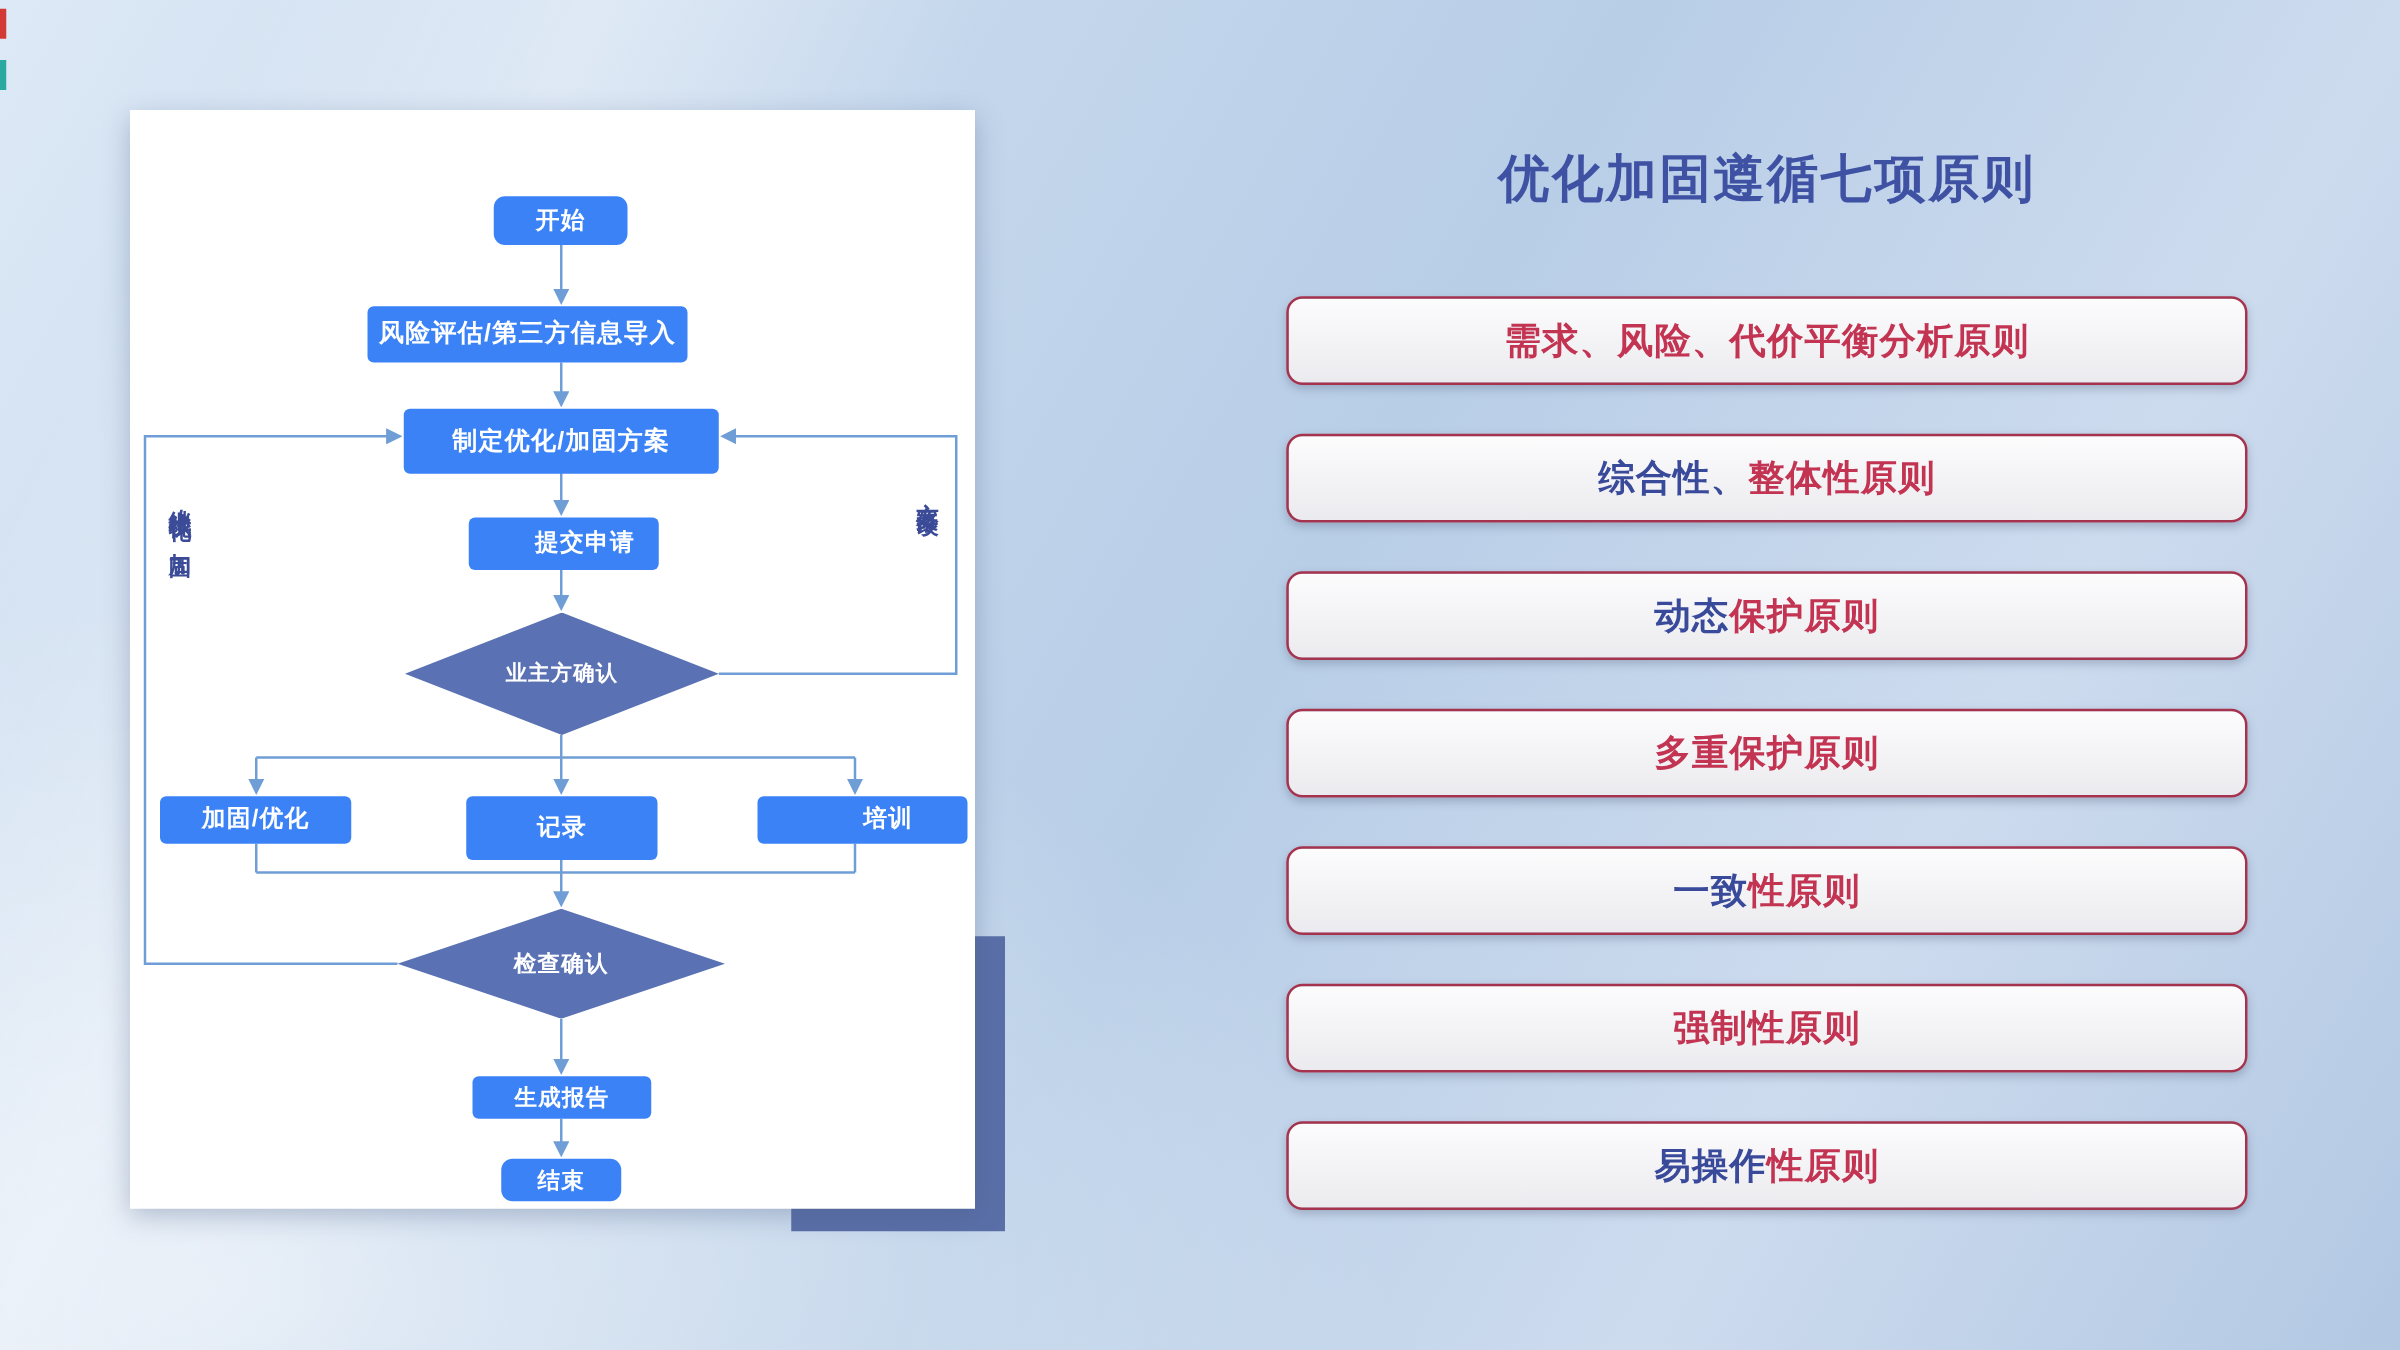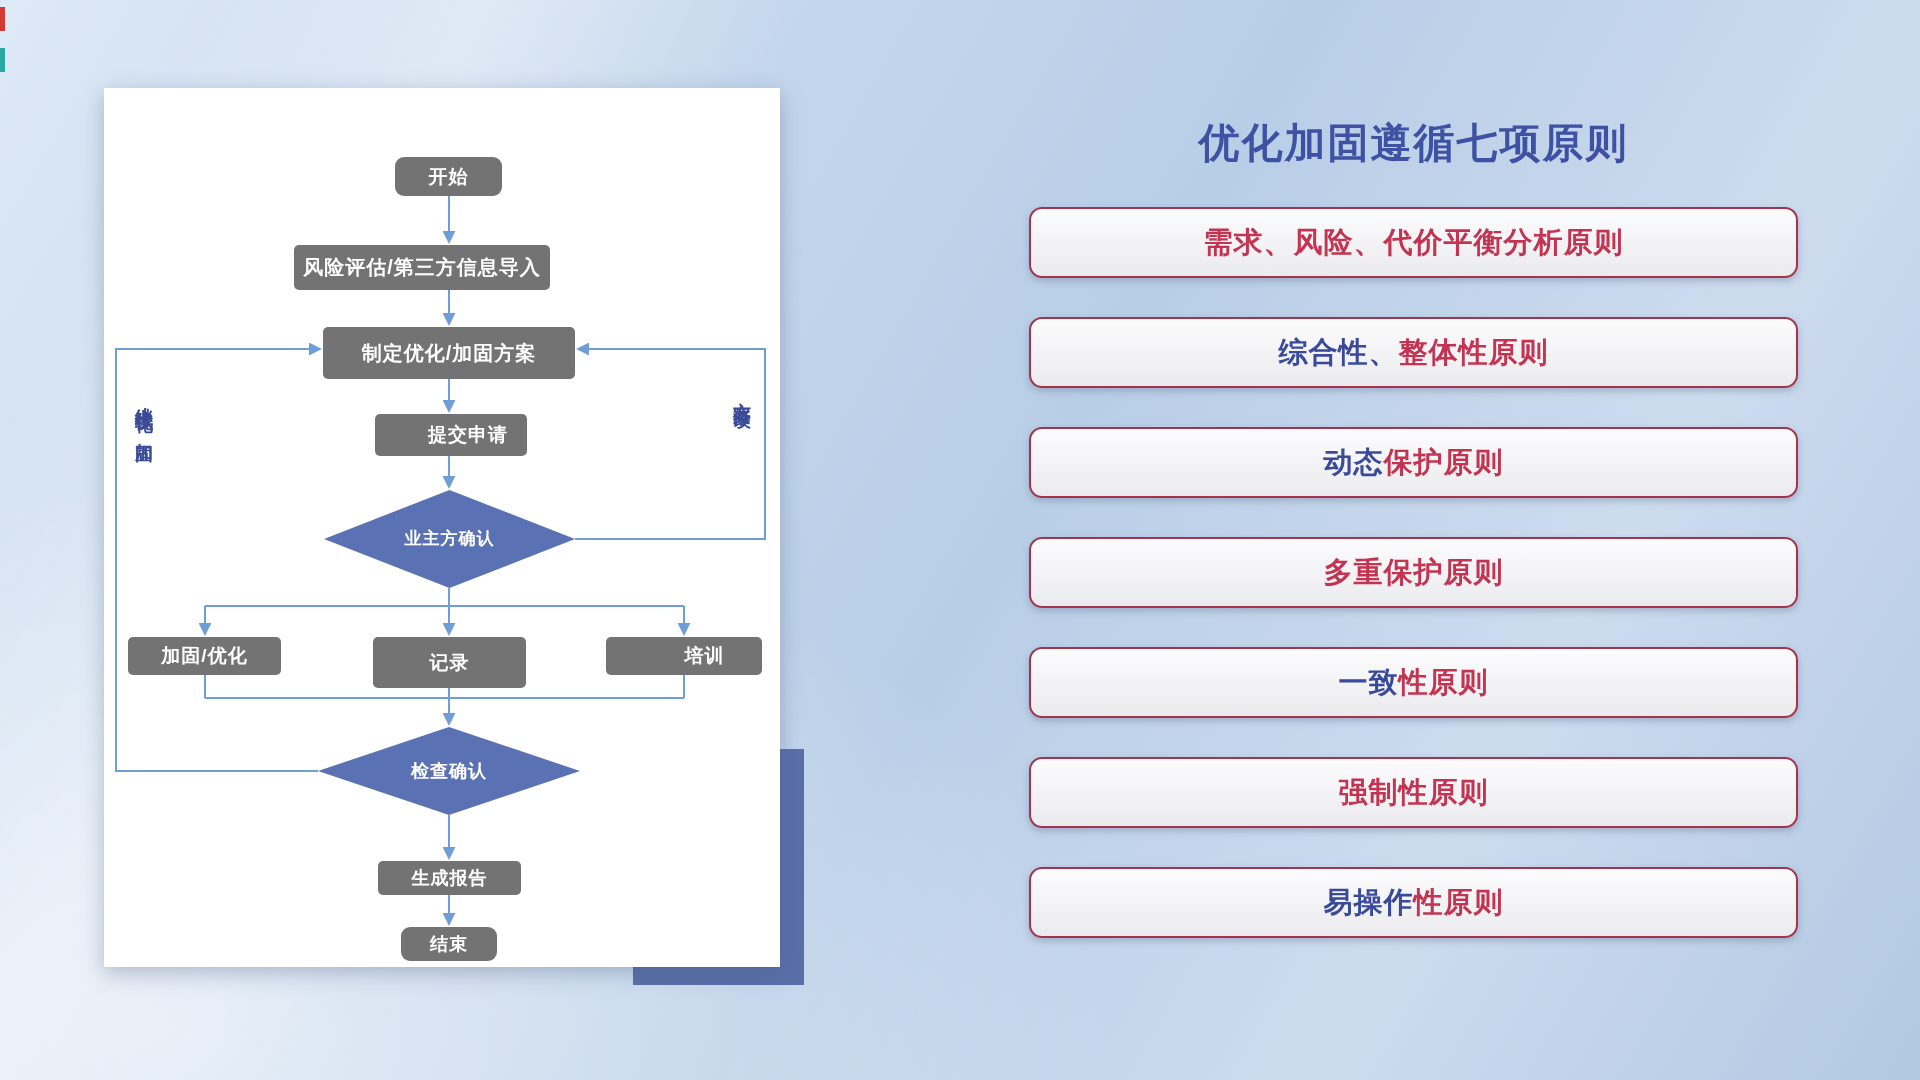--- a/index.html
+++ b/index.html
@@ -24,21 +24,21 @@
     background:#5a6fa8; z-index:1;
   }
   .card {
     position:absolute; left:104px; top:88px; width:676px; height:879px;
     background:#ffffff; z-index:2;
     box-shadow:0 6px 20px rgba(70,90,130,.35);
   }
   .connectors { position:absolute; left:0; top:0; }
   .node {
     position:absolute; z-index:3;
-    background:#737373; color:#ffffff;
+    background:#3b82f6; color:#ffffff;
     display:flex; align-items:center; justify-content:center;
     font-weight:bold; font-size:19px; letter-spacing:1px;
     text-align:center; line-height:1.15;
   }
   .node.rounded { border-radius:9px; }
   .node.rect { border-radius:5px; }
   .node.diamond {
     background:#5a72b4;
     clip-path:polygon(50% 0, 100% 50%, 50% 100%, 0 50%);
     font-size:18px;
@@ -48,21 +48,21 @@
     writing-mode:vertical-rl; text-orientation:upright;
     color:#3b4b97; font-weight:bold; font-size:18px; letter-spacing:3px;
   }
 
   
   .right-panel { position:absolute; left:1029px; top:118px; width:769px; z-index:2; }
   .slide-title {
     text-align:center; font-size:41px; font-weight:bold;
     color:#3f51a3; letter-spacing:2px; line-height:50px;
   }
-  .principles { margin-top:39px; display:flex; flex-direction:column; gap:39px; }
+  .principles { margin-top:69px; display:flex; flex-direction:column; gap:39px; }
   .principle {
     height:71px;
     display:flex; align-items:center; justify-content:center;
     border:2px solid #a5334e; border-radius:13px;
     background:linear-gradient(180deg,#fcfcfd 0%,#ebebef 100%);
     box-shadow:0 3px 7px rgba(90,100,130,.35);
     font-size:29px; font-weight:bold; letter-spacing:1px;
   }
 </style>
 </head>
@@ -101,21 +101,21 @@
     </g>
   </svg>
 
   <div class="node rounded" style="left:291px; top:69px;  width:107px; height:39px;">开始</div>
   <div class="node rect" style="left:190px; top:157px; width:256px; height:45px; font-size:20px;">风险评估/第三方信息导入</div>
   <div class="node rect" style="left:219px; top:239px; width:252px; height:52px; font-size:20px;">制定优化/加固方案</div>
   <div class="node rect" style="left:271px; top:326px; width:152px; height:42px;padding-left:34px;">提交申请</div>
   <div class="node diamond" style="left:220px; top:402px; width:251px; height:98px; font-size:17px;">业主方确认</div>
   <div class="node rect" style="left:24px;  top:549px; width:153px; height:38px;">加固/优化</div>
   <div class="node rect" style="left:269px; top:549px; width:153px; height:51px;">记录</div>
-  <div class="node rect" style="left:502px; top:549px; width:156px; height:38px;padding-left:41px;">培训</div>
+  <div class="node rect" style="left:502px; top:549px; width:168px; height:38px;padding-left:41px;">培训</div>
   <div class="node diamond" style="left:214px; top:639px; width:262px; height:88px;">检查确认</div>
   <div class="node rect" style="left:274px; top:773px; width:143px; height:34px; font-size:18px;">生成报告</div>
   <div class="node rounded" style="left:297px; top:839px; width:96px; height:34px; font-size:18px;">结束</div>
 
   <div class="v-label" style="left:28px; top:305px;">继续优化/加固</div>
   <div class="v-label" style="left:626px; top:300px;">方案修改</div>
 </div>
 
 <div class="right-panel">
   <h1 class="slide-title">优化加固遵循七项原则</h1>

